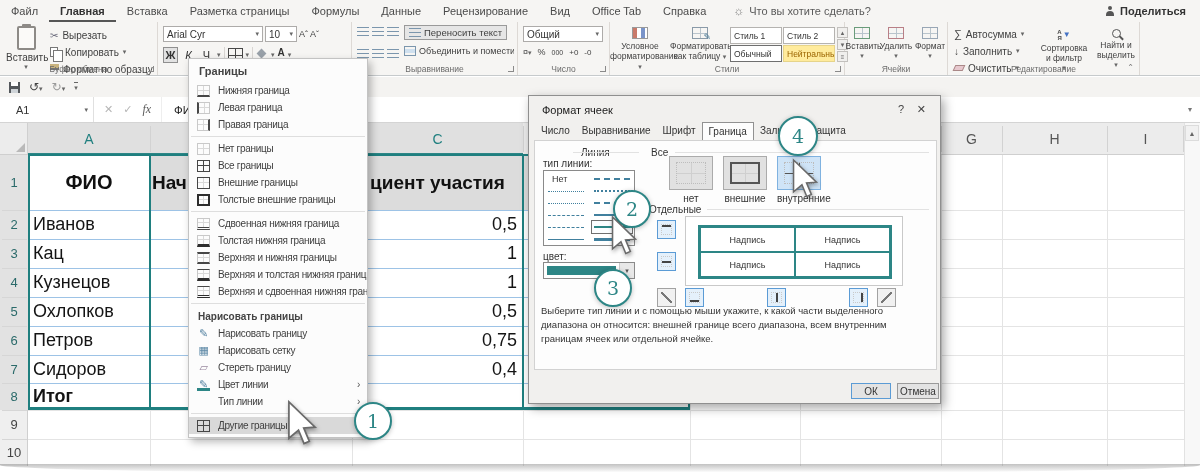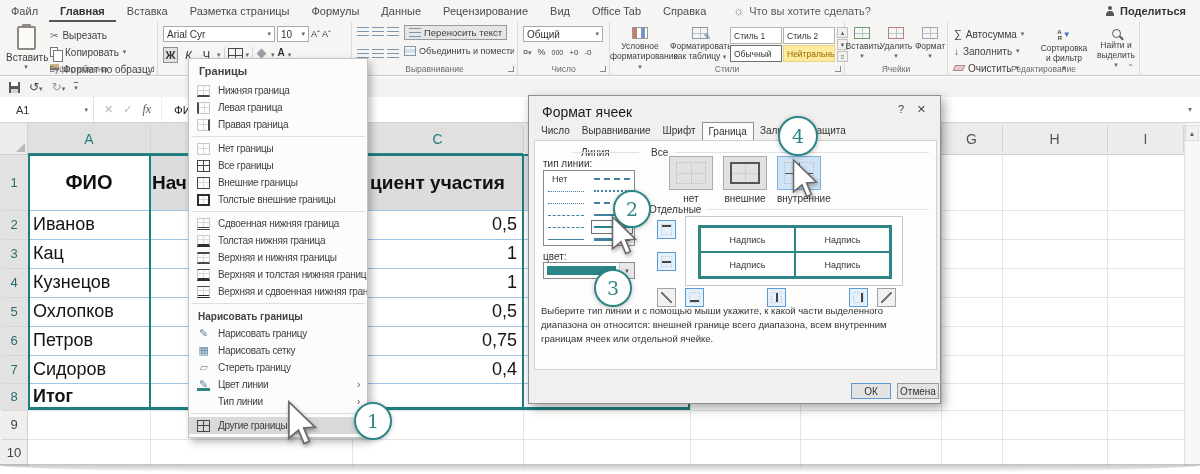--- a/index.html
+++ b/index.html
@@ -33,21 +33,21 @@
   .clipico::before { content:""; position:absolute; left:3px; top:-4px; width:9px; height:4px; background:#8d8a86; border-radius:1px; }
   .clipcol { position:absolute; left:50px; top:6px; display:flex; flex-direction:column; gap:3px; }
   .cutico { font-size:10px; color:#667; }
   .cpico { width:8px; height:10px; border:1px solid #777; background:#fff; position:relative; margin-right:3px; }
   .cpico::after { content:""; position:absolute; left:2px; top:2px; width:8px; height:10px; border:1px solid #777; background:#fff; }
   .pbico { width:9px; height:10px; background:linear-gradient(180deg,#c9b37e 0 4px,#777 4px 6px,#eee 6px); }
 
   .g-font { width:194px; }
   .fr1 { position:absolute; left:5px; top:4px; display:flex; gap:2px; align-items:center; }
   .fr2 { position:absolute; left:5px; top:25px; display:flex; gap:3px; align-items:center; }
-  .fontname { width:112px; }
+  .fontname { width:100px; }
   .fontsize { width:32px; }
   .azbtn { font-size:9px; color:#444; }
   .fmtb { width:15px; height:16px; display:flex; align-items:center; justify-content:center; font-size:11px; color:#333; }
   .fmtb.bold { font-weight:bold; border:1px solid #8f8f8f; background:#e2e2e2; }
   .fmtb.ital { font-style:italic; }
   .fmtb.und { text-decoration:underline; }
   .vdiv { width:1px; height:16px; background:#d8d5d2; }
   .mi { width:13px; height:12px; display:inline-block; border:1px solid #c9c9c9; background-image:linear-gradient(#d9d9d9,#d9d9d9),linear-gradient(#d9d9d9,#d9d9d9); background-size:1px 100%,100% 1px; background-position:center,center; background-repeat:no-repeat; flex:none; }
   .mi-b { border-bottom:2px solid #474747; }
   .mi-t { border-top:2px solid #474747; }
@@ -165,21 +165,21 @@
   .mhead { font-size:10px; font-weight:bold; color:#444; padding:4px 0 3px 9px; }
   .msep { height:1px; background:#dedede; margin:3px 2px; }
   .gi { width:13px; height:13px; font-size:11px; color:#5b87a5; line-height:12px; text-align:center; flex:none; }
   .gi-colorbar { box-shadow:inset 0 -3px 0 #2d8686; }
   .gi-eraser::before { content:"▱"; color:#9a8aa0; }
   .gi-pencil::before { content:"✎"; }
   .gi-grid::before { content:"▦"; }
 
   
   .dialog { position:absolute; left:528px; top:95px; width:413px; height:309px; background:#f1f0ee; border:1px solid #8f8f8f; box-shadow:3px 4px 10px rgba(0,0,0,.35); z-index:32; font-size:10px; color:#333; }
-  .dtitle { position:absolute; left:13px; top:8px; font-size:14px; color:#1a1a1a; }
+  .dtitle { position:absolute; left:13px; top:8px; font-size:11px; color:#1a1a1a; }
   .dhelp { position:absolute; right:36px; top:7px; font-size:11px; color:#444; }
   .dclose { position:absolute; right:14px; top:7px; font-size:11px; color:#444; }
   .dtabs { position:absolute; left:6px; top:26px; display:flex; }
   .dtab { padding:3px 6px; font-size:10px; color:#333; }
   .dtab.active { background:#fdfdfd; border:1px solid #919191; border-bottom:1px solid #fdfdfd; position:relative; top:0; }
   .dpage { position:absolute; left:5px; top:44px; width:403px; height:230px; background:#fdfdfd; border:1px solid #d2d2d2; }
   .grp { position:absolute; font-size:10px; color:#333; }
   .grpline { position:absolute; height:1px; background:#e2e2e2; }
   .ltlabel { position:absolute; font-size:10px; color:#333; }
   .listbox { position:absolute; left:14px; top:74px; width:92px; height:76px; border:1px solid #8a8a8a; background:#fff; }

